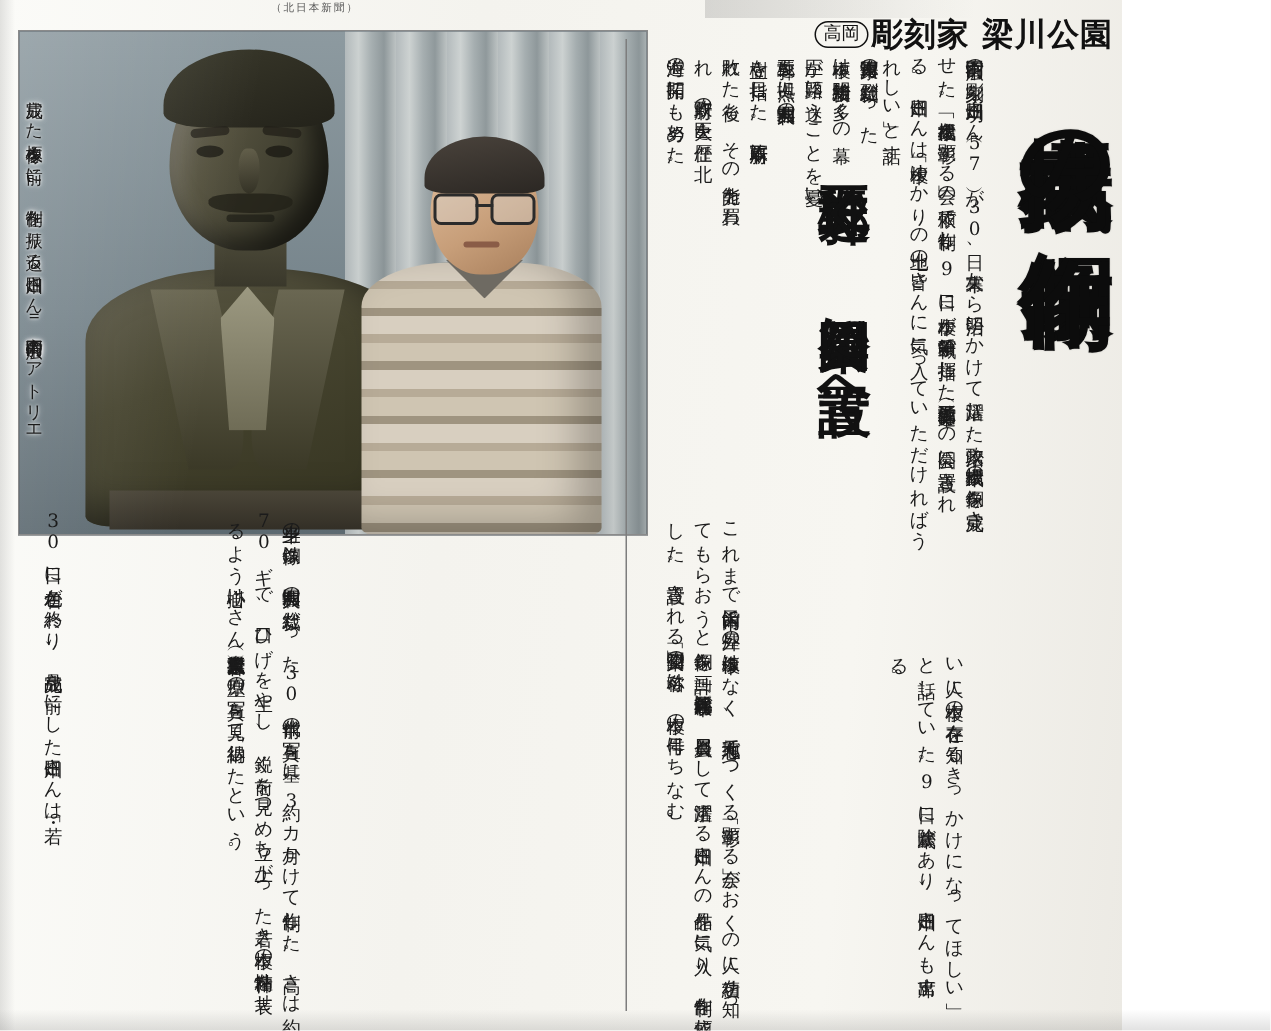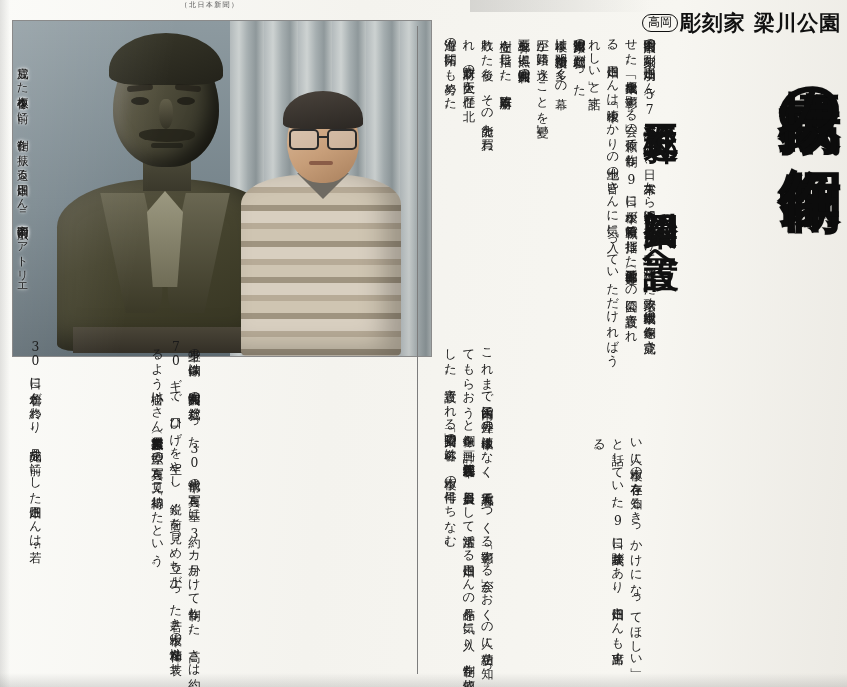--- a/index.html
+++ b/index.html
@@ -10,21 +10,21 @@
   body {
     width: 847px;
     height: 687px;
     font-family: "DejaVu Sans", sans-serif;
     color: #111;
     overflow: hidden;
   }
 
   #page {
     position: relative;
-    width: 847px;
+    width: 748px;
     height: 687px;
     background: #f7f6f2;
     box-sizing: border-box;
   }
 
   
   #paper-bg {
     position: absolute;
     inset: 0;
     background:

